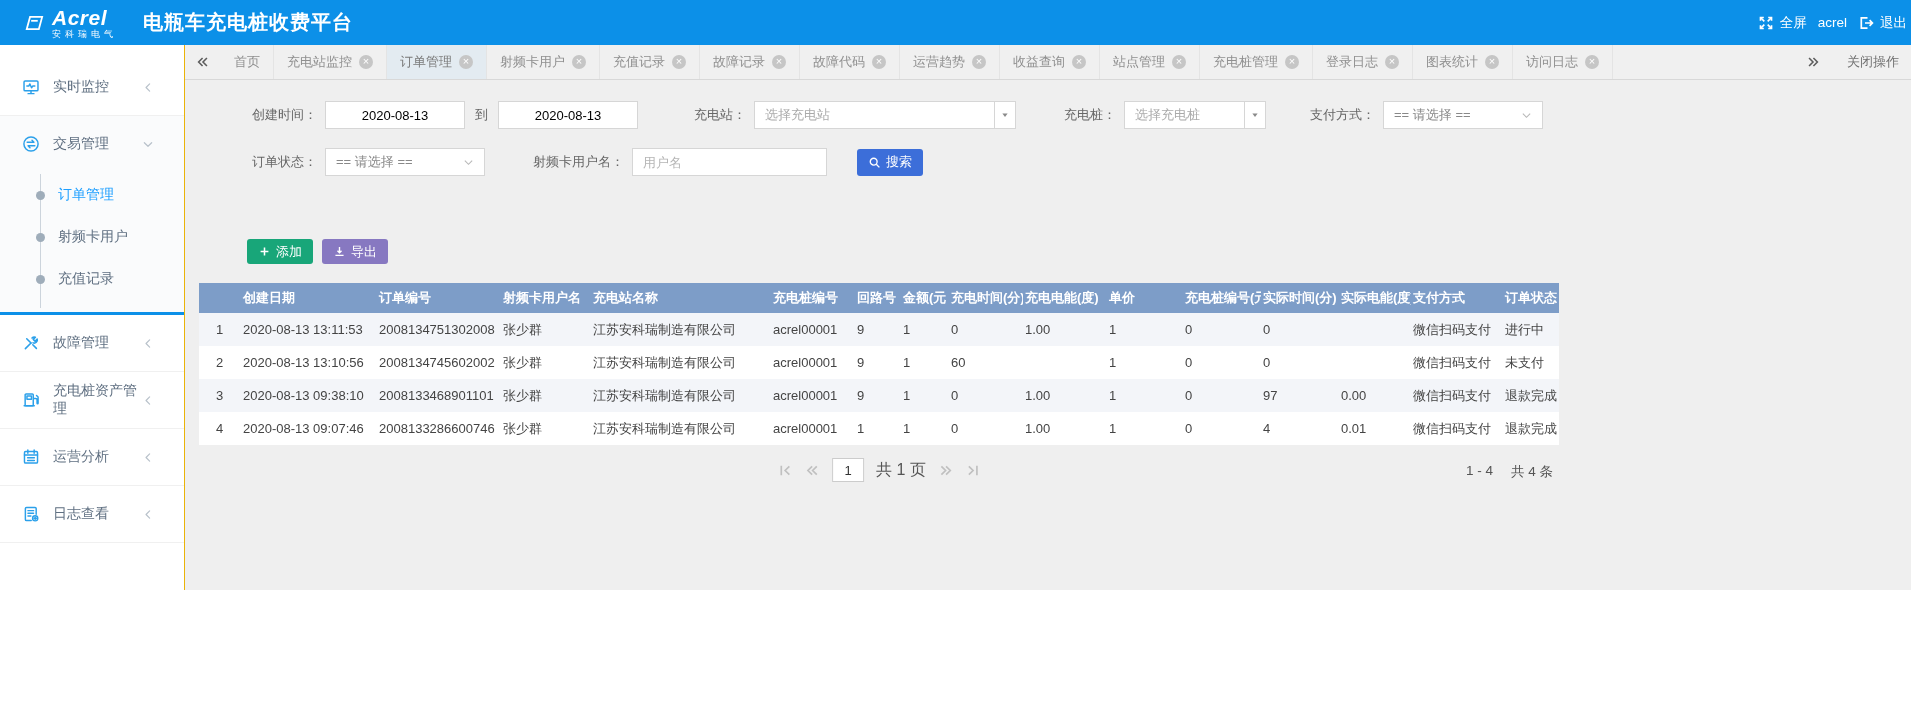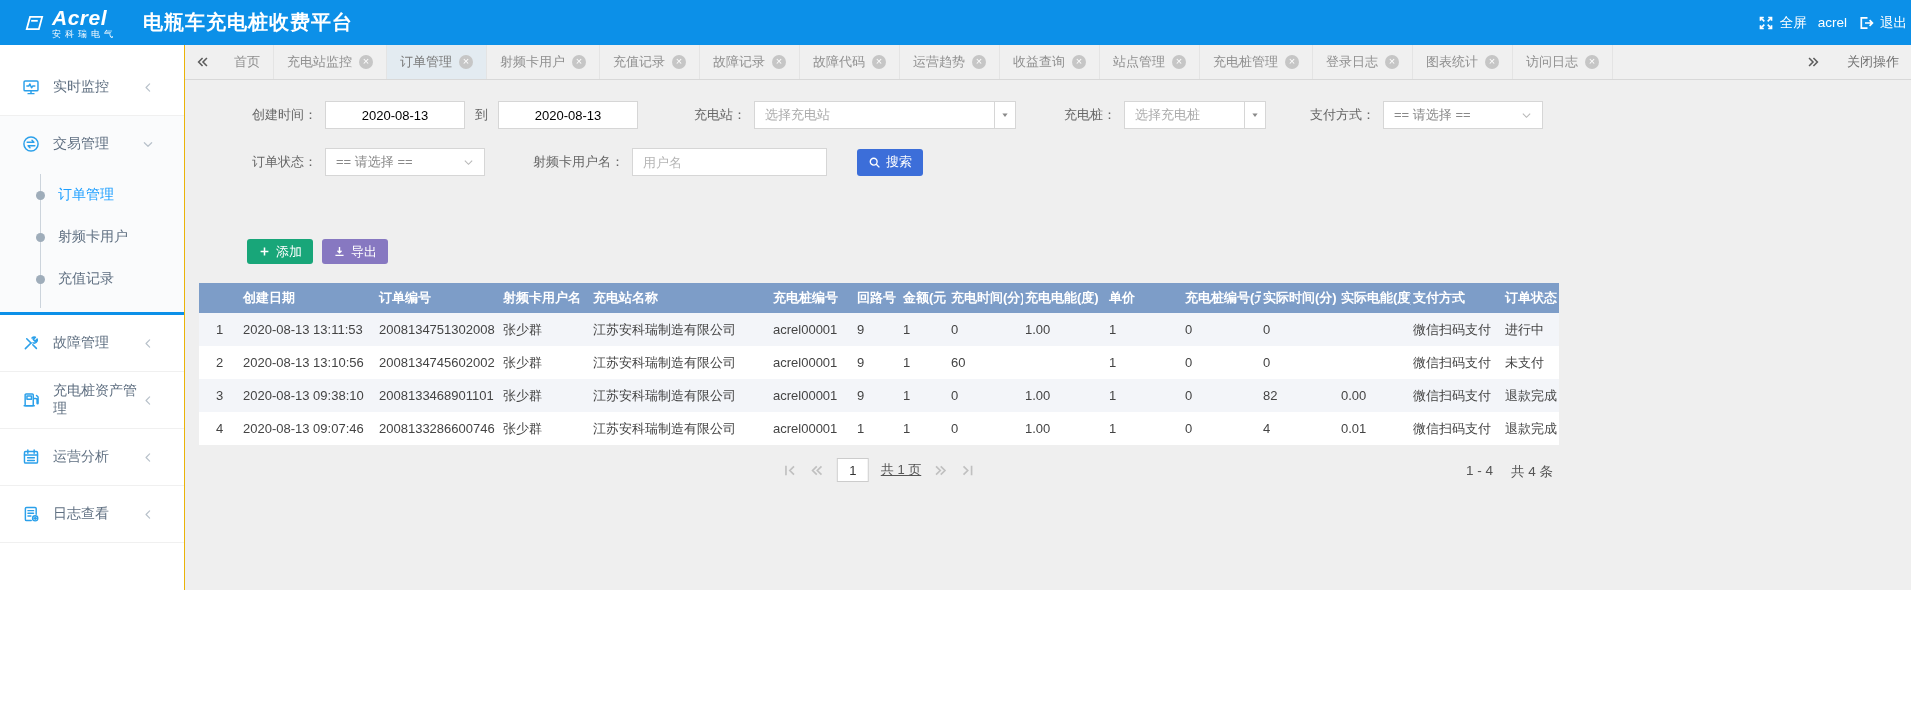--- a/index.html
+++ b/index.html
@@ -76,21 +76,21 @@
   tbody td { height:33px; padding:0 3px 0 2px; color:#444; white-space:nowrap; overflow:hidden; }
   tbody tr:nth-child(odd) { background:#f3f5f9; }
   tbody tr:nth-child(even) { background:#fff; }
   td.idx, th.idx { text-align:center; }
 
   
   .pager-row { position:relative; width:1360px; margin:13px 0 0 14px; height:30px; }
   .pager-center { position:absolute; left:50%; top:0; transform:translateX(-50%); display:flex; align-items:center; gap:12px; color:#999; }
   .pg-btn { width:15px; height:15px; color:#c0c0c0; display:inline-flex; cursor:pointer; }
   .page-input { width:32px; height:24px; border:1px solid #ccc; background:#fff; text-align:center; font-size:13px; color:#333; outline:none; }
-  .pages-label { color:#555; font-size:13px;text-decoration:underline; }
+  .pages-label { color:#555; font-size:16px; }
   .pager-total { position:absolute; right:6px; top:5px; color:#555; font-size:13.5px; display:flex; gap:18px; }
   .icon svg { width:100%; height:100%; display:block; }
 </style>
 </head>
 <body>
 
 <div class="page">
 
   <div class="topbar">
     <div class="logo">
@@ -493,21 +493,21 @@
                   <td>2008133468901101</td>
                   <td>张少群</td>
                   <td>江苏安科瑞制造有限公司</td>
                   <td>acrel00001</td>
                   <td>9</td>
                   <td>1</td>
                   <td>0</td>
                   <td>1.00</td>
                   <td>1</td>
                   <td>0</td>
-                  <td>82</td>
+                  <td>97</td>
                   <td>0.00</td>
                   <td>微信扫码支付</td>
                   <td>退款完成</td>
                 </tr>
                 <tr>
                   <td class="idx">4</td>
                   <td>2020-08-13 09:07:46</td>
                   <td>2008133286600746</td>
                   <td>张少群</td>
                   <td>江苏安科瑞制造有限公司</td>

